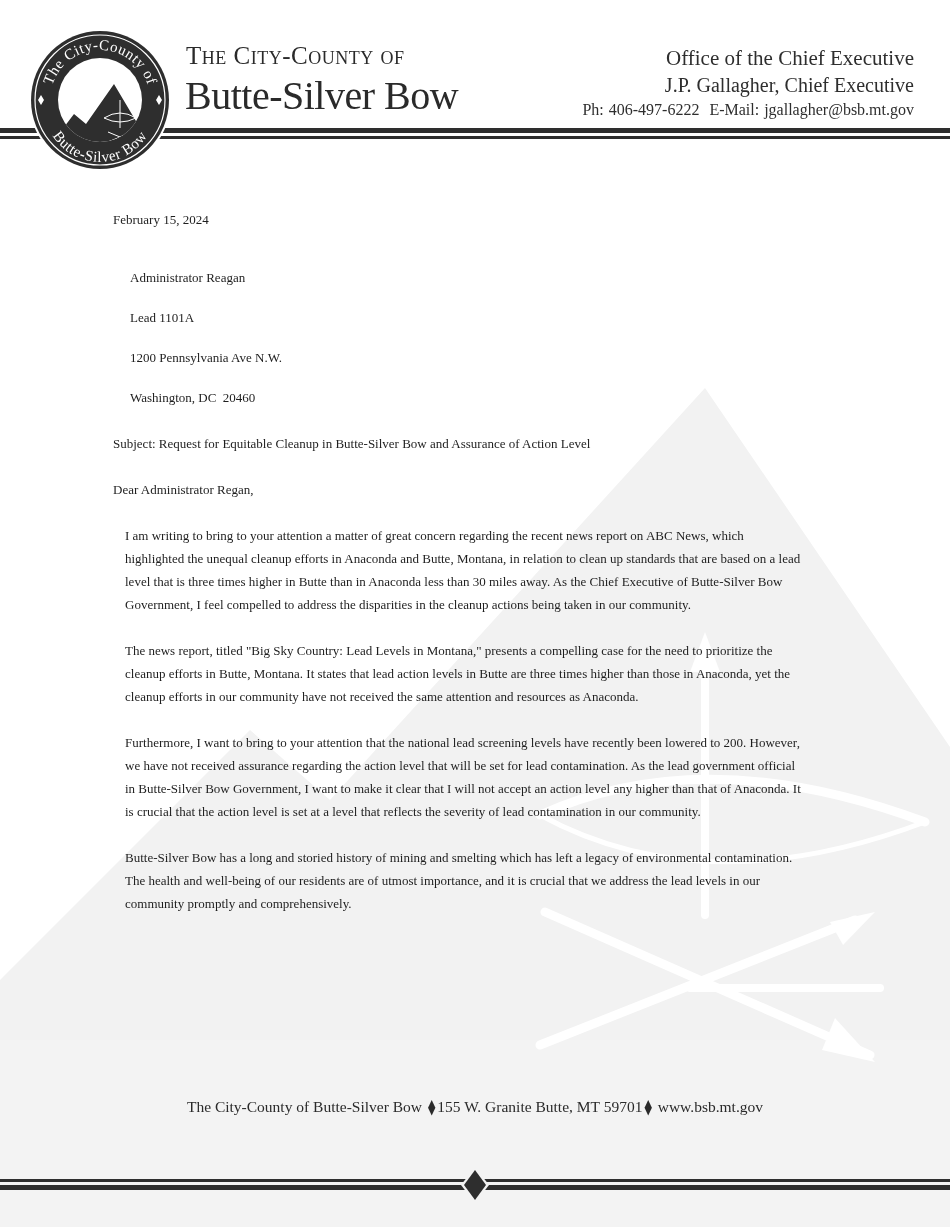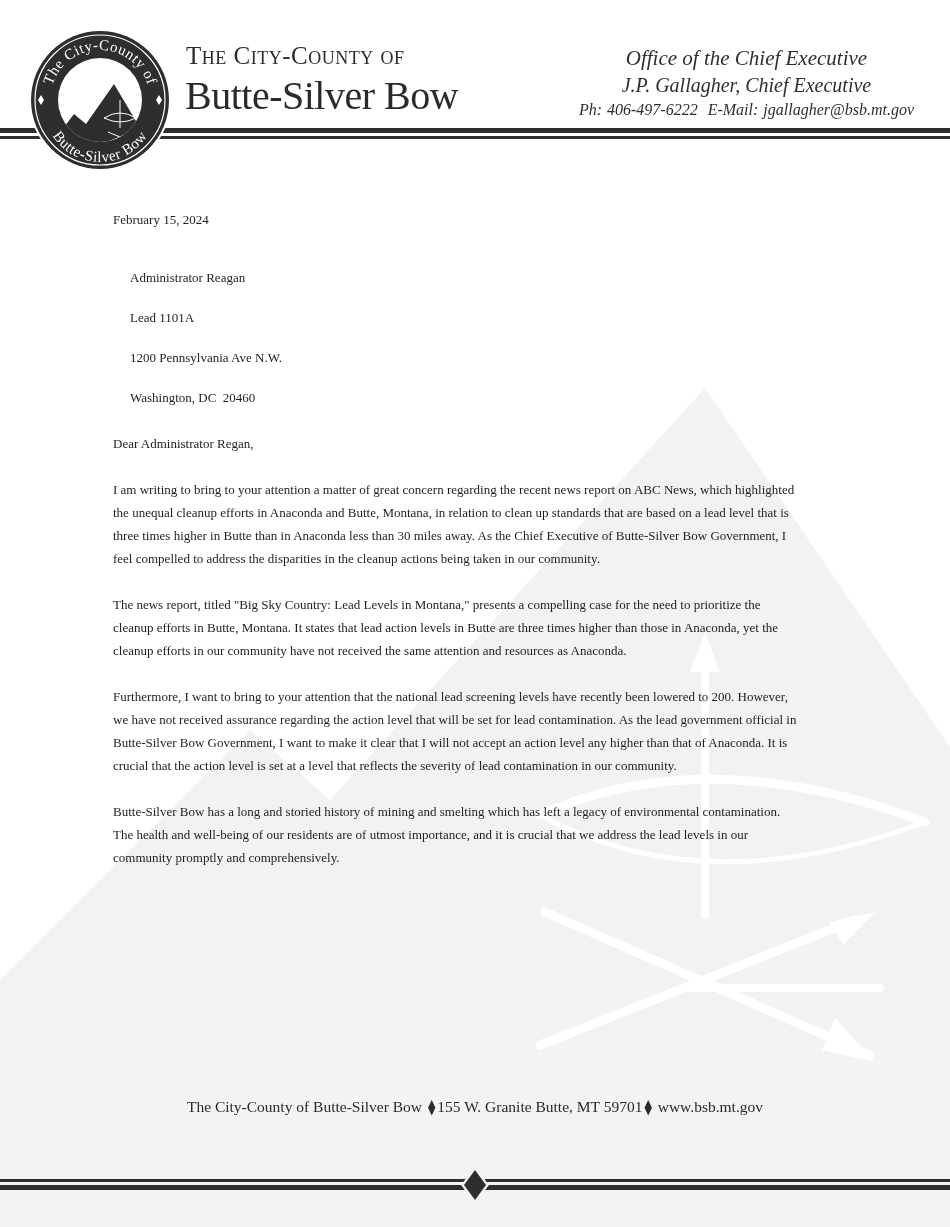--- a/index.html
+++ b/index.html
@@ -19,38 +19,38 @@
   .seal { position: absolute; left: 28px; top: 28px; width: 144px; height: 144px; }
   .org-line1 {
     position: absolute; left: 186px; top: 42px; font-size: 25px; letter-spacing: 0.5px;
     font-variant: small-caps; color: #2a2a2a; font-family: "Liberation Serif", serif;
   }
   .org-line2 {
     position: absolute; left: 185px; top: 72px; font-size: 40px; color: #2a2a2a;
     font-family: "Liberation Serif", serif; letter-spacing: -0.5px;
   }
   .office-block {
-    position: absolute; right: 36px; top: 44px; text-align: center;
-    font-family: "Liberation Serif", serif; color: #2e2e2e; font-style: italic;
+    position: absolute; right: 36px; top: 44px; text-align: right;
+    font-family: "Liberation Serif", serif; color: #2e2e2e;
   }
   .office-title { font-size: 21px; line-height: 28px; }
   .office-name { font-size: 20px; line-height: 27px; }
   .office-contact { font-size: 16px; line-height: 22px; word-spacing: 1px; }
   .office-contact .sep { display: inline-block; width: 10px; }
 
   
   .letter {
     position: absolute; left: 113px; top: 208px; width: 690px;
     font-family: "Liberation Serif", serif; font-size: 13px; line-height: 23px; color: #1e1e1e;
   }
   .date { margin: 0 0 35px 0; }
   .address p { margin: 17px; }
   .subject { margin: 23px 0 0 0; }
   .salutation { margin: 23px 0 18px 0; }
-  .para { margin: 23px 0 0 0; }
+  .para { margin: 23px 0 0 12px; }
 
   
   .footer-text {
     position: absolute; left: 0; width: 950px; top: 1098px; text-align: center;
     font-family: "Liberation Serif", serif; font-size: 15.5px; color: #2a2a2a;
   }
   .footer-text .diamond { font-size: 15px; margin: 0 2px; }
   .footer-rule { position: absolute; left: 0; width: 950px; background: #2e2e2e; }
   .frule-thin { top: 1179px; height: 3px; }
   .frule-thick { top: 1185px; height: 5px; }
@@ -126,20 +126,21 @@
 </div>
 
 <div class="letter">
   <p class="date">February 15, 2024</p>
   <div class="address">
     <p>Administrator Reagan</p>
     <p>Lead 1101A</p>
     <p>1200 Pennsylvania Ave N.W.</p>
     <p style="white-space: pre;">Washington, DC  20460</p>
   </div>
+  <p class="subject">Subject: Request for Equitable Cleanup in Butte-Silver Bow and Assurance of Action Level</p>
   <p class="salutation">Dear Administrator Regan,</p>
   <p class="para">I am writing to bring to your attention a matter of great concern regarding the recent news report on ABC News, which highlighted the unequal cleanup efforts in Anaconda and Butte, Montana, in relation to clean up standards that are based on a lead level that is three times higher in Butte than in Anaconda less than 30 miles away. As the Chief Executive of Butte-Silver Bow Government, I feel compelled to address the disparities in the cleanup actions being taken in our community.</p>
   <p class="para">The news report, titled "Big Sky Country: Lead Levels in Montana," presents a compelling case for the need to prioritize the cleanup efforts in Butte, Montana. It states that lead action levels in Butte are three times higher than those in Anaconda, yet the cleanup efforts in our community have not received the same attention and resources as Anaconda.</p>
   <p class="para">Furthermore, I want to bring to your attention that the national lead screening levels have recently been lowered to 200. However, we have not received assurance regarding the action level that will be set for lead contamination. As the lead government official in Butte-Silver Bow Government, I want to make it clear that I will not accept an action level any higher than that of Anaconda. It is crucial that the action level is set at a level that reflects the severity of lead contamination in our community.</p>
   <p class="para">Butte-Silver Bow has a long and storied history of mining and smelting which has left a legacy of environmental contamination. The health and well-being of our residents are of utmost importance, and it is crucial that we address the lead levels in our community promptly and comprehensively.</p>
 </div>
 
 <div class="footer-text">
   <span>The City-County of Butte-Silver Bow</span>
   <span class="diamond">⧫</span><span>155 W. Granite Butte, MT 59701</span><span class="diamond">⧫</span>

